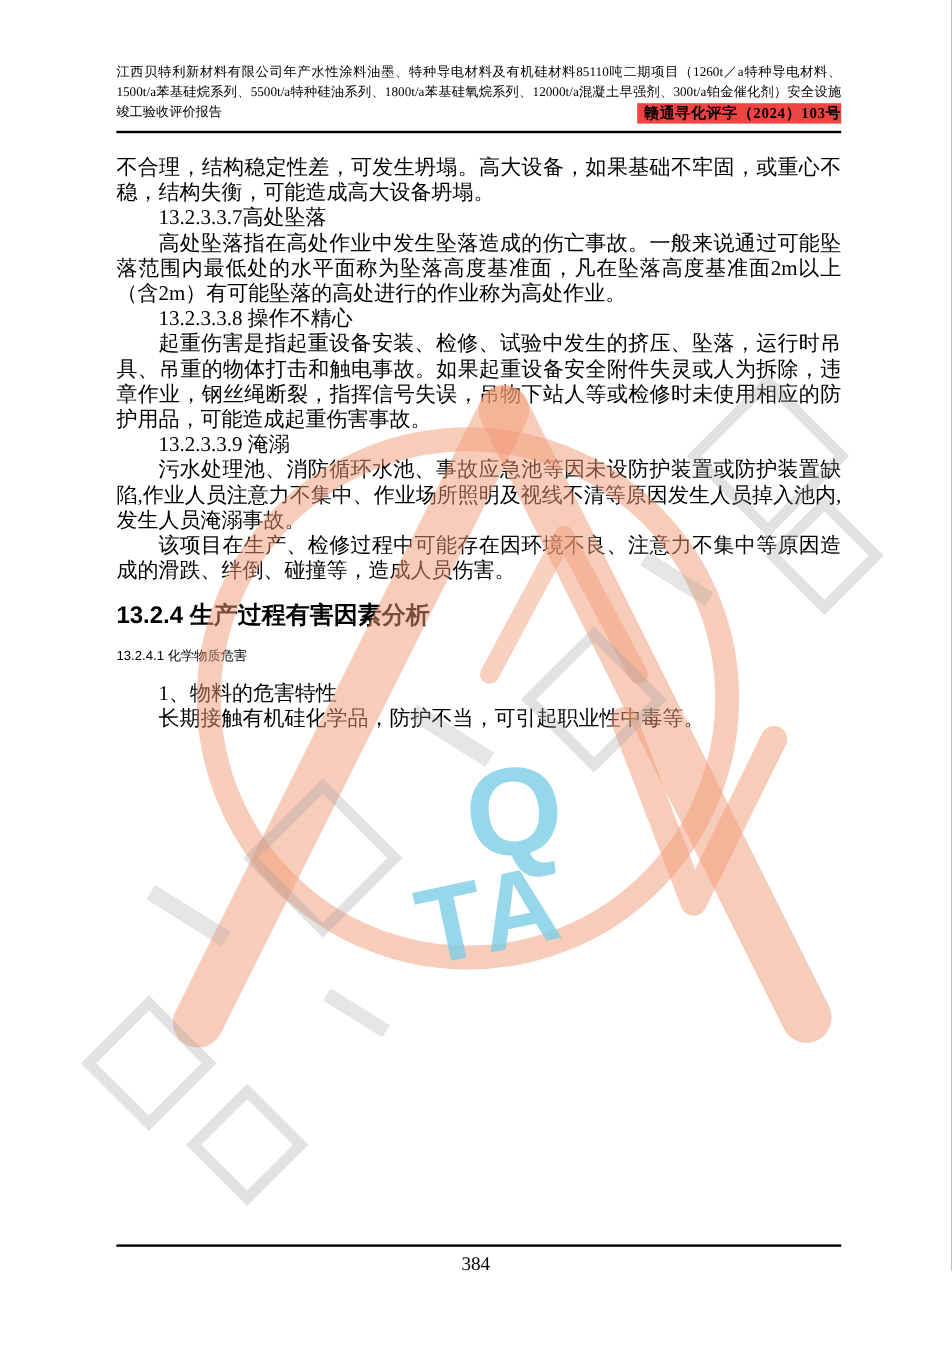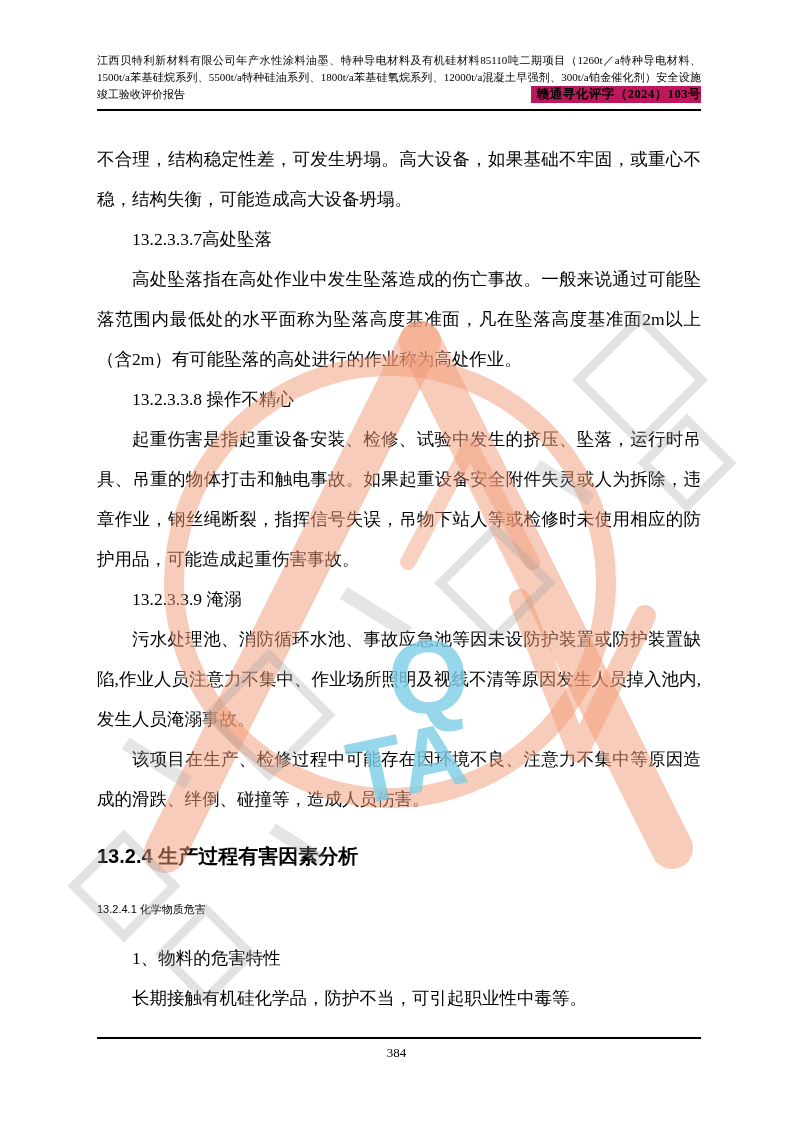--- a/index.html
+++ b/index.html
@@ -13,30 +13,30 @@
     overflow:hidden;
   }
   
   .header{
     position:absolute;left:97px;top:52px;width:604px;
     font-size:11px;line-height:17px;text-align:justify;
   }
   .doc-number{
     position:absolute;right:0;bottom:0;
     font-weight:bold;font-size:12.5px;letter-spacing:.5px;
-    background:#be185d;padding-left:6px;
+    background:#ef4444;padding-left:6px;
   }
   .header-rule{
     position:absolute;left:97px;top:109px;width:604px;height:2px;
     background:#000;
   }
   
   .body-text{
-    position:absolute;left:97px;top:139px;width:604px;
-    font-size:17.5px;line-height:40px;text-align:justify;
+    position:absolute;left:97px;top:129px;width:604px;
+    font-size:17.5px;line-height:21px;text-align:justify;
     z-index:1;
   }
   .body-text p{margin:0;}
   .p  {text-indent:2em;}
   .pc {text-indent:0;}
   .h4 {text-indent:2em;}
   .h2 {
     font-family:Liberation Sans, sans-serif;
     font-weight:bold;font-size:20px;
     margin:17px 0 13px !important;text-indent:0;
@@ -46,21 +46,21 @@
     font-weight:400;font-size:11px;
     margin:13px 0 9px !important;text-indent:0;
   }
   
   .footer-rule{
     position:absolute;left:97px;top:1037px;width:604px;height:2px;
     background:#000;
   }
   .page-number{
     position:absolute;left:0;top:1045px;width:793px;
-    text-align:center;font-size:13px;
+    text-align:center;font-size:16px;
   }
   
   .watermark{
     position:absolute;left:0;top:0;width:793px;height:1122px;
     z-index:2;pointer-events:none;
   }
   .wm-blue{
     position:absolute;
     font-family:"Liberation Sans","DejaVu Sans",sans-serif;
     font-weight:bold;color:rgba(125,205,230,0.80);

